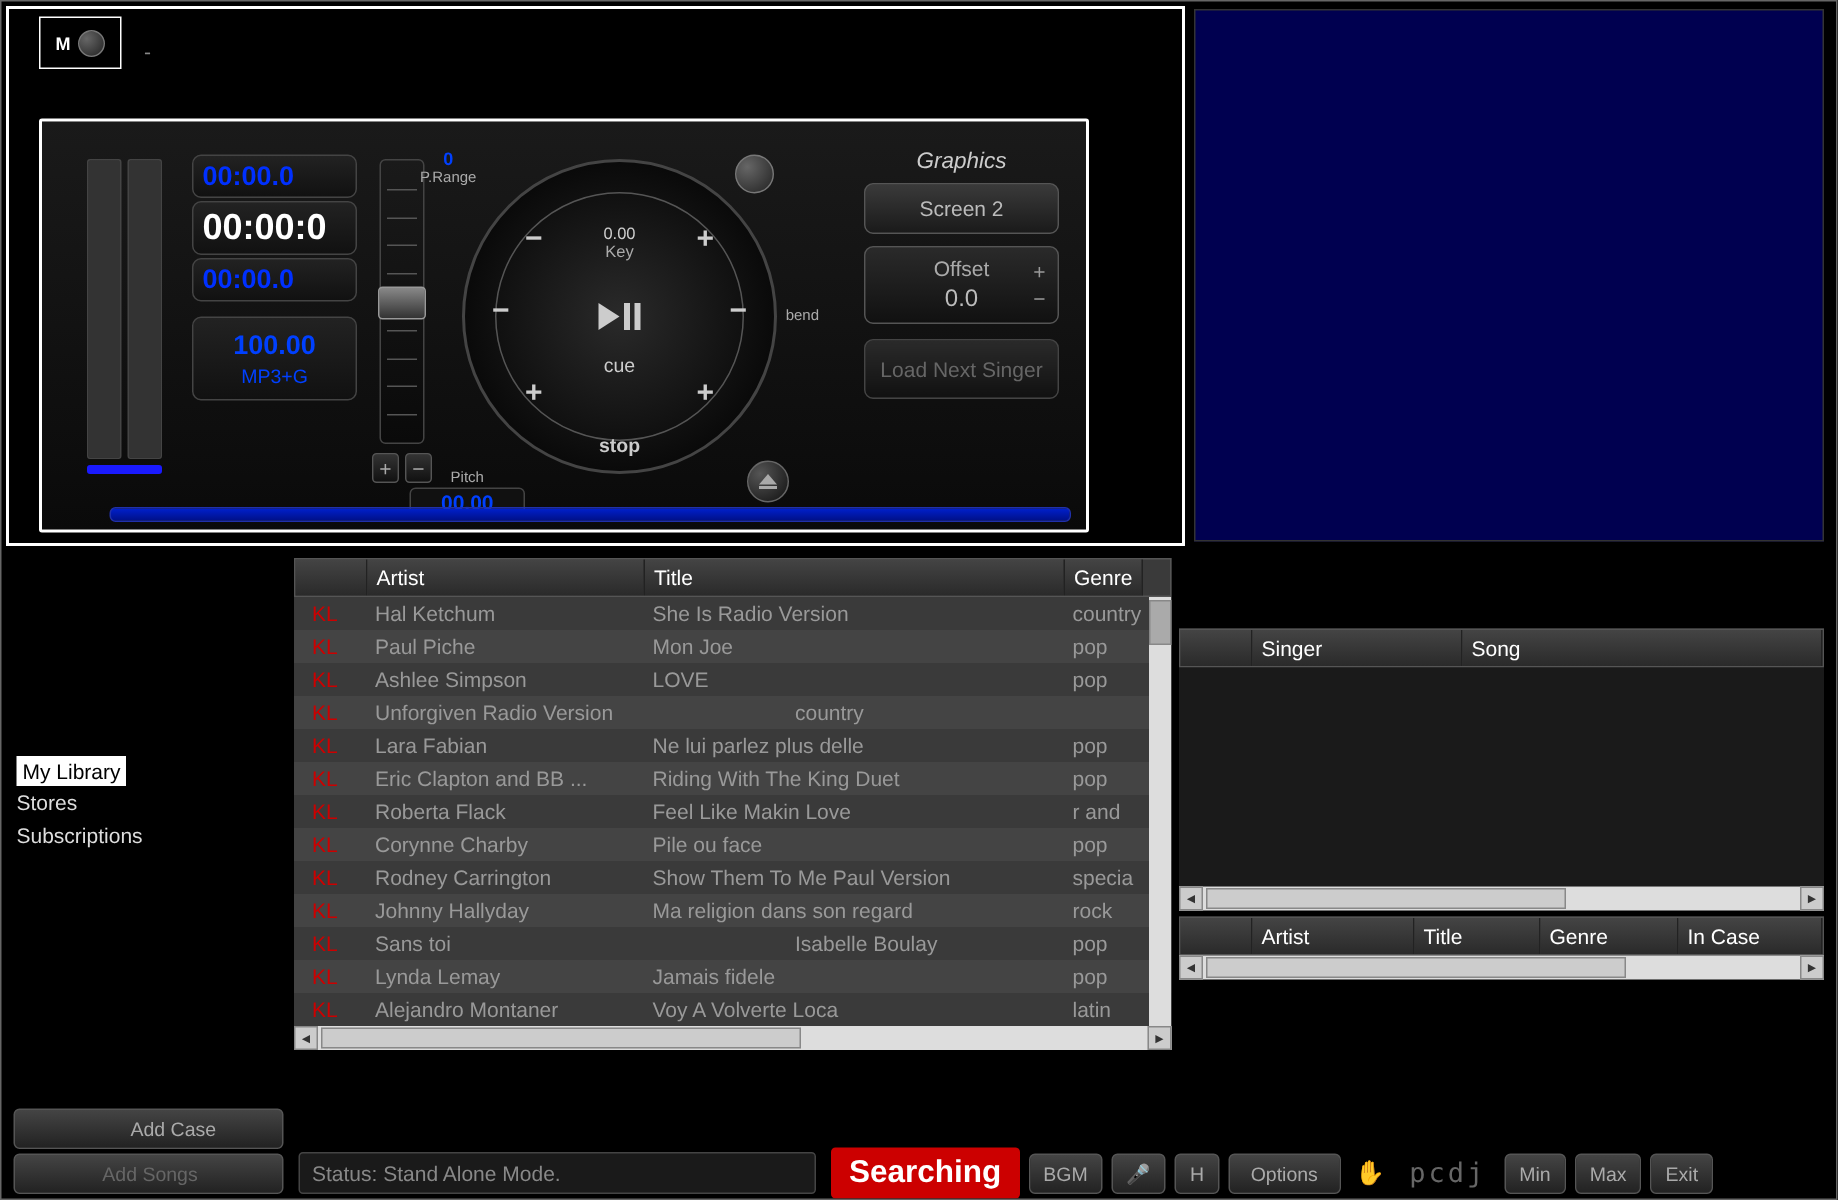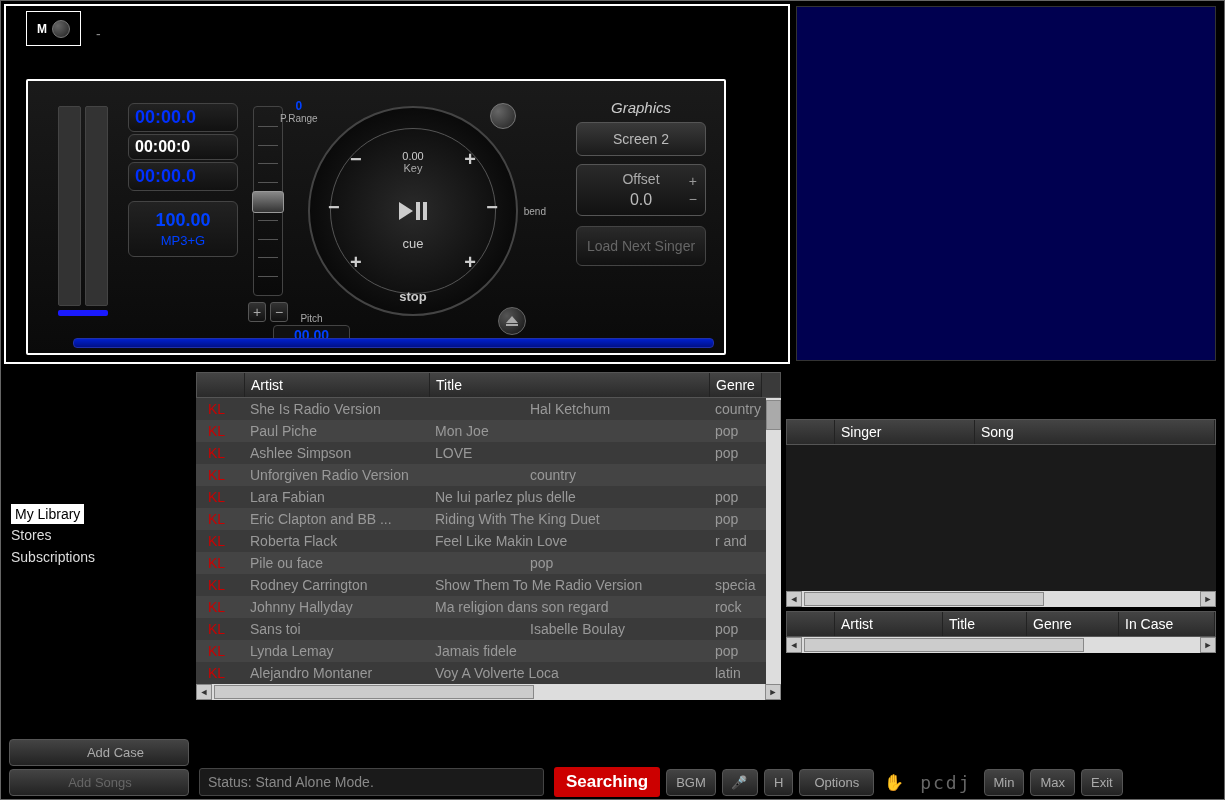--- a/index.html
+++ b/index.html
@@ -10,21 +10,21 @@
 .m-letter { color: #fff; font-size: 12px; font-weight: bold; }
 .m-circle { width: 18px; height: 18px; border-radius: 50%; background: radial-gradient(circle at 30% 30%, #666, #222); border: 1px solid #777; }
 .dash { position: absolute; top: 20px; left: 90px; color: #888; font-size: 14px; }
 .deck { position: absolute; top: 73px; left: 20px; width: 700px; height: 276px; border: 2px solid #fff; background: linear-gradient(180deg, #1a1a1a, #0a0a0a); border-radius: 2px; }
 .vu-meters { position: absolute; left: 30px; top: 25px; width: 50px; height: 200px; display: flex; gap: 4px; }
 .vu-bar { flex: 1; background: linear-gradient(180deg, #333 0%, #333 100%); border: 1px solid #444; border-radius: 2px; position: relative; }
 .vu-blue { position: absolute; bottom: -10px; left: 0; right: 0; height: 6px; background: #1a1aff; border-radius: 2px; }
 .time-panel { position: absolute; left: 100px; top: 22px; width: 110px; }
 .time-box { background: linear-gradient(180deg, #222, #111); border: 1px solid #444; border-radius: 6px; padding: 3px 6px; margin-bottom: 2px; font-family: 'Arial', monospace; }
 .time-blue { color: #0030ff; font-size: 18px; font-weight: bold; }
-.time-white { color: #fff; font-size: 16px; font-weight: bold; }
+.time-white { color: #fff; font-size: 24px; font-weight: bold; }
 .bpm-box { background: linear-gradient(180deg, #222, #111); border: 1px solid #444; border-radius: 6px; padding: 8px 6px; margin-top: 10px; text-align: center; }
 .bpm-val { color: #0040ff; font-size: 18px; font-weight: bold; }
 .bpm-fmt { color: #0040ff; font-size: 13px; margin-top: 2px; }
 .slider-col { position: absolute; left: 220px; top: 25px; width: 40px; height: 240px; }
 .slider-track { width: 30px; height: 190px; background: linear-gradient(180deg, #1a1a1a, #0a0a0a); border: 1px solid #444; border-radius: 4px; margin: 0 auto; position: relative; }
 .slider-tick { position: absolute; left: 4px; right: 4px; height: 1px; background: #555; }
 .slider-thumb { position: absolute; left: -2px; right: -2px; height: 22px; top: 84px; background: linear-gradient(180deg, #888, #333); border: 1px solid #999; border-radius: 3px; }
 .pitch-btns { display: flex; gap: 4px; margin-top: 6px; }
 .pitch-btn { flex: 1; height: 20px; background: linear-gradient(180deg, #333, #111); border: 1px solid #555; border-radius: 3px; color: #aaa; font-size: 14px; text-align: center; line-height: 18px; }
 .prange { position: absolute; left: 252px; top: 18px; text-align: center; }
@@ -98,21 +98,21 @@
 .col-incase { flex: 1; }
 
 .singer-panel { height: 188px; display: flex; flex-direction: column; margin-bottom: 4px; }
 .bottom-panel2 { flex: 1; display: flex; flex-direction: column; }
 
 .btn-row { display: flex; align-items: center; height: 30px; padding: 3px 8px; gap: 6px; }
 .f-btn { background: linear-gradient(180deg, #444, #222); border: 1px solid #555; border-radius: 4px; color: #aaa; font-size: 13px; padding: 5px 14px; cursor: pointer; }
 .add-case { width: 180px; text-align: center; padding-left: 47px; }
 .add-songs { width: 180px; text-align: center; color: #666; padding-left: 16px; }
 .status-box { flex: 1; background: #1a1a1a; border: 1px solid #444; border-radius: 3px; padding: 5px 8px; color: #888; font-size: 14px; margin: 0 4px; max-width: 345px;}
-.searching { background: #cc0000; color: #fff; font-size: 17px; font-weight: bold; padding: 5px 12px; border-radius: 3px; }
+.searching { background: #cc0000; color: #fff; font-size: 21px; font-weight: bold; padding: 5px 12px; border-radius: 3px; }
 .sq-btn { padding: 5px 9px; }
 .logo { color: #666; font-size: 18px; letter-spacing: 2px; margin: 0 6px; font-family: monospace; }
 .hand-icon { color: #cc7700; font-size: 16px; margin: 0 4px; }
 </style>
 </head>
 <body>
 
 <div class="top-area">
   <div class="player-panel">
     <div class="m-box">
@@ -219,22 +219,22 @@
   <div class="main-table">
     <div class="tbl-header">
       <div class="col col-code"></div>
       <div class="col col-artist">Artist</div>
       <div class="col col-title">Title</div>
       <div class="col col-genre">Genre</div>
     </div>
     <div class="tbl-body" id="lib-body">
       <div class="tbl-row">
           <div class="col col-code kl">KL</div>
+          <div class="col col-artist">Hal Ketchum</div>
           <div class="col col-title">She Is Radio Version</div>
-          <div class="col col-artist">Hal Ketchum</div>
           <div class="col col-genre">country</div>
         </div>
         <div class="tbl-row">
           <div class="col col-code kl">KL</div>
           <div class="col col-artist">Paul Piche</div>
           <div class="col col-title">Mon Joe</div>
           <div class="col col-genre">pop</div>
         </div>
         <div class="tbl-row">
           <div class="col col-code kl">KL</div>
@@ -260,27 +260,28 @@
           <div class="col col-genre">pop</div>
         </div>
         <div class="tbl-row">
           <div class="col col-code kl">KL</div>
           <div class="col col-artist">Roberta Flack</div>
           <div class="col col-title">Feel Like Makin Love</div>
           <div class="col col-genre">r and</div>
         </div>
         <div class="tbl-row">
           <div class="col col-code kl">KL</div>
+          <div class="col col-artist">Corynne Charby</div>
           <div class="col col-title">Pile ou face</div>
           <div class="col col-genre">pop</div>
         </div>
         <div class="tbl-row">
           <div class="col col-code kl">KL</div>
           <div class="col col-artist">Rodney Carrington</div>
-          <div class="col col-title">Show Them To Me Radio Version</div>
+          <div class="col col-title">Show Them To Me Paul Version</div>
           <div class="col col-genre">specia</div>
         </div>
         <div class="tbl-row">
           <div class="col col-code kl">KL</div>
           <div class="col col-artist">Johnny Hallyday</div>
           <div class="col col-title">Ma religion dans son regard</div>
           <div class="col col-genre">rock</div>
         </div>
         <div class="tbl-row">
           <div class="col col-code kl">KL</div>

